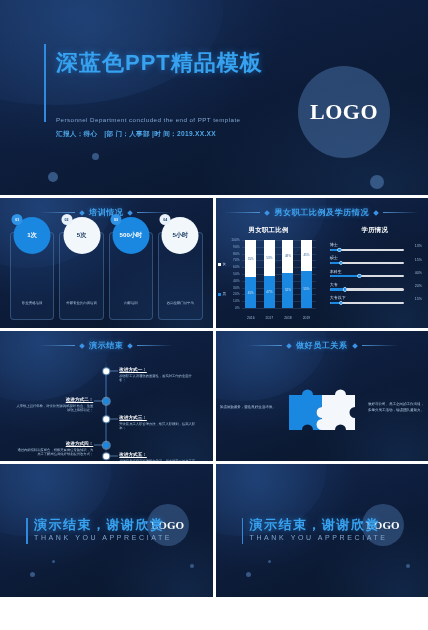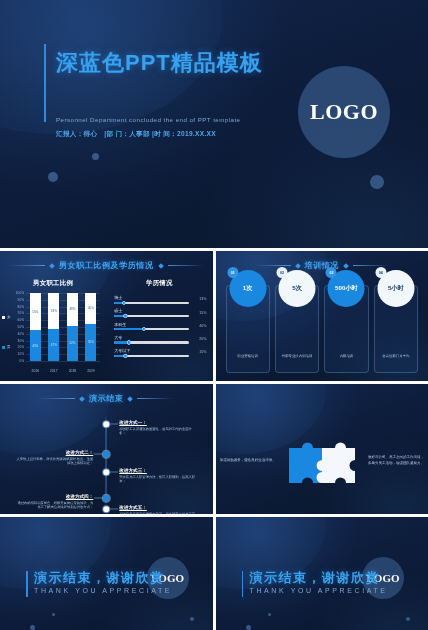--- a/index.html
+++ b/index.html
@@ -30,21 +30,21 @@
   .slide::before{
     content:"";
     position:absolute; left:-26%; top:-42%;
     width:78%; height:96%;
     border-radius:50%;
     background:radial-gradient(circle at 60% 60%, rgba(45,92,158,.30), rgba(45,92,158,0) 70%);
     pointer-events:none;
   }
 
   
-  .title-slide { width:428px; height:248px; }
+  .title-slide { width:428px; height:195px; }
   .title-bar {
     position:absolute; left:44px; top:44px;
     width:2px; height:78px; background:#2f8ae0;
   }
   .title-main {
     position:absolute; left:56px; top:48px;
     font-size:22px; font-weight:bold; letter-spacing:1px;
     color:#36a2f0;
     text-shadow:0 0 6px rgba(40,140,230,.55);
     white-space:nowrap;
@@ -244,20 +244,48 @@
       <div class="title-en">Personnel Department concluded the end of PPT template</div>
       <div class="title-meta">汇报人：得心　|部 门：人事部 |时 间：2019.XX.XX</div>
 
       <div class="logo-circle">
         <span class="logo-text">LOGO</span>
       </div>
     </div>
   </div>
 
   <div class="row">
+
+    <div class="slide half">
+      <div class="sec-head">
+        <span class="sec-line"></span>
+        <span class="sec-dia"></span>
+        <span class="sec-title">培训情况</span>
+        <span class="sec-dia"></span>
+        <span class="sec-line r"></span>
+      </div>
+      <div class="train-row" id="trainRow">
+          <div class="tcard">
+            <div class="tcircle blue">1次<div class="tbadge blue">01</div></div>
+            <div class="tdesc">职业资格培训</div>
+          </div>
+          <div class="tcard">
+            <div class="tcircle white">5次<div class="tbadge white">02</div></div>
+            <div class="tdesc">外部专业技内训培训</div>
+          </div>
+          <div class="tcard">
+            <div class="tcircle blue">500小时<div class="tbadge blue">03</div></div>
+            <div class="tdesc">内部培训</div>
+          </div>
+          <div class="tcard">
+            <div class="tcircle white">5小时<div class="tbadge white">04</div></div>
+            <div class="tdesc">各岗位部门月平均</div>
+          </div>
+        </div>
+    </div>
 
     <div class="slide half">
       <div class="sec-head">
         <span class="sec-line"></span>
         <span class="sec-dia"></span>
         <span class="sec-title">男女职工比例及学历情况</span>
         <span class="sec-dia"></span>
         <span class="sec-line r"></span>
       </div>
 
@@ -385,48 +413,20 @@
                 <div class="strack">
                   <div class="sfill" style="width: 15%;"></div>
                   <div class="sknob" style="left: 15%;"></div>
                 </div>
                 <div class="sval">15%</div>
               </div>
             </div>
         </div>
       </div>
     </div>
-
-    <div class="slide half">
-      <div class="sec-head">
-        <span class="sec-line"></span>
-        <span class="sec-dia"></span>
-        <span class="sec-title">培训情况</span>
-        <span class="sec-dia"></span>
-        <span class="sec-line r"></span>
-      </div>
-      <div class="train-row" id="trainRow">
-          <div class="tcard">
-            <div class="tcircle blue">1次<div class="tbadge blue">01</div></div>
-            <div class="tdesc">职业资格培训</div>
-          </div>
-          <div class="tcard">
-            <div class="tcircle white">5次<div class="tbadge white">02</div></div>
-            <div class="tdesc">外部专业技内训培训</div>
-          </div>
-          <div class="tcard">
-            <div class="tcircle blue">500小时<div class="tbadge blue">03</div></div>
-            <div class="tdesc">内部培训</div>
-          </div>
-          <div class="tcard">
-            <div class="tcircle white">5小时<div class="tbadge white">04</div></div>
-            <div class="tdesc">各岗位部门月平均</div>
-          </div>
-        </div>
-    </div>
   </div>
 
   <div class="row">
 
     <div class="slide half">
       <div class="sec-head">
         <span class="sec-line"></span>
         <span class="sec-dia"></span>
         <span class="sec-title">演示结束</span>
         <span class="sec-dia"></span>
@@ -463,20 +463,27 @@
             <div class="tl-conn" style="top: 99px; left: calc(50% + 3px); width: 9px;"></div>
             <div class="tl-item right" style="top: 95px;">
               <div class="tl-h">改进方式五：</div>
               <div class="tl-p">加强日常监控与管理能力学习，加大对新一届员工培训辅导学习能力；</div>
             </div>
           </div>
       </div>
     </div>
 
     <div class="slide half">
+      <div class="sec-head">
+        <span class="sec-line"></span>
+        <span class="sec-dia"></span>
+        <span class="sec-title">做好员工关系</span>
+        <span class="sec-dia"></span>
+        <span class="sec-line r"></span>
+      </div>
       <div class="pz-wrap">
         <div class="pz-text">加强后勤服务，营造良好生活环境。</div>
         <div class="pz-mid">
           <svg class="pz-svg" viewBox="0 0 168 124">
             <path fill="#1a87e0" d="M18 36 h26 a11 11 0 1 1 22 0 h18 v24 a11 11 0 1 0 0 22 v24 H66 a11 11 0 1 0 -22 0 H18 z"></path>
             <path fill="#f4f8fc" d="M84 36 h26 a11 11 0 1 1 22 0 h18 v24 a11 11 0 1 0 0 22 v24 h-18 a11 11 0 1 0 -22 0 H84 a11 11 0 1 1 0-22 V82 a11 11 0 1 1 0-22 z"></path>
           </svg>
         </div>
         <div class="pz-text">做好与公司、员工之间的工作沟通，多举分员工活动，增强团队凝聚力。</div>
       </div>

